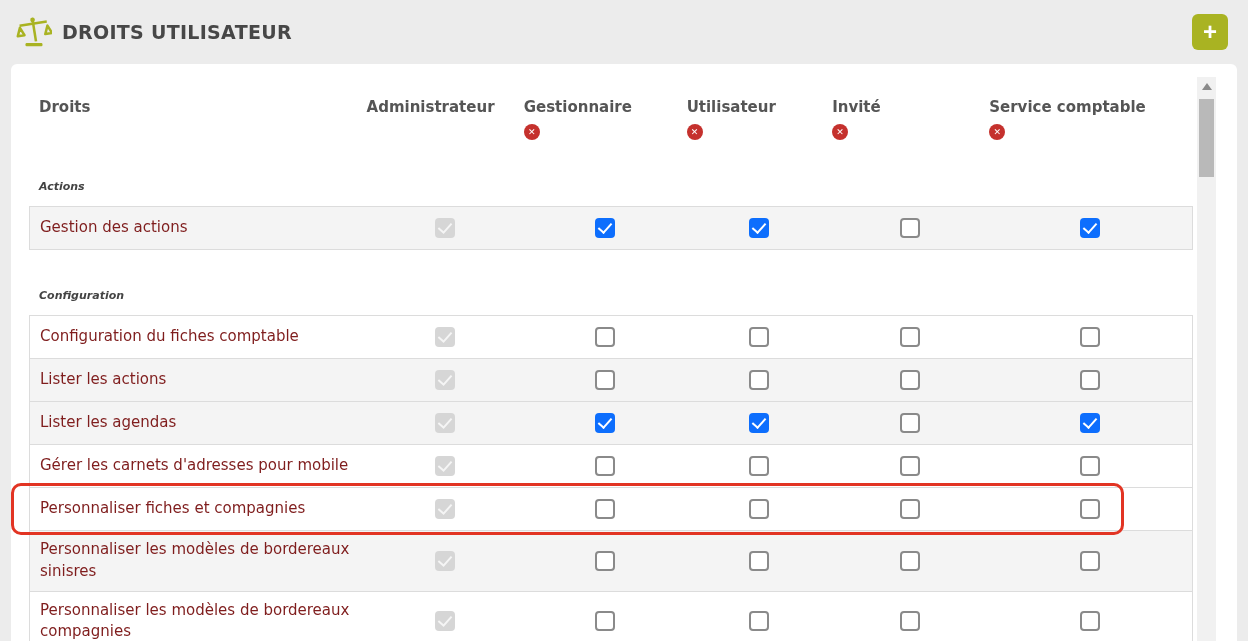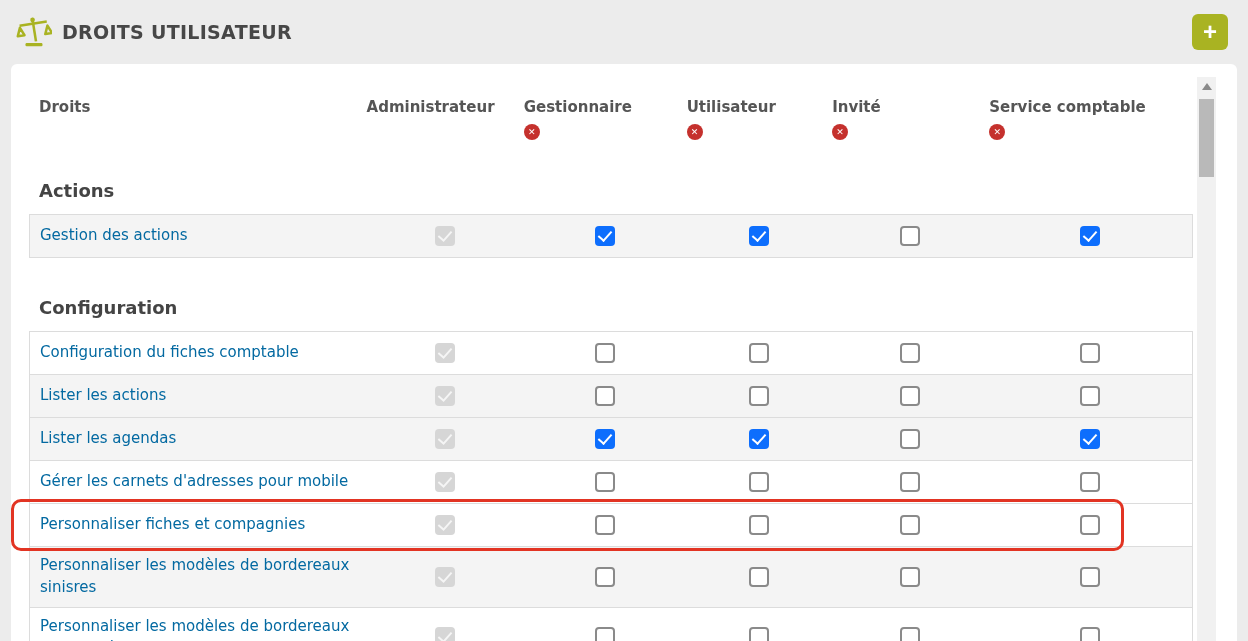--- a/index.html
+++ b/index.html
@@ -23,29 +23,29 @@
 
   
   .thead { margin-bottom:40px; }
   .thead .hcell { display:flex; flex-direction:column; align-items:flex-start; gap:8px;
     font-size:15px; font-weight:bold; color:#555; align-self:start; }
   .thead .hcell.first { align-items:flex-start; padding-left:10px; }
   .del-badge { width:16px; height:16px; border-radius:50%; background:#c5312d; color:#fff;
     font-size:9px; font-weight:bold; line-height:16px; text-align:center; cursor:pointer; }
 
   
-  .section-label { font-size:18px; font-weight:bold; color:#444; padding-left:10px;
-    margin:39px 0 14px 0; }
+  .section-label { font-size:11px; font-weight:bold; color:#444; padding-left:10px;
+    margin:39px 0 14px 0;font-style:italic; }
   .section:first-of-type .section-label { margin-top:0; }
 
   
   .trow { position:relative; border:1px solid #dcdcdc; min-height:44px; margin-top:-1px;
     background:#fff; padding:4px 0; }
   .trow.shaded { background:#f4f4f4; }
-  .trow .label { font-size:15px; color:#0369a1; padding:4px 14px 4px 10px; line-height:1.45; }
+  .trow .label { font-size:15px; color:#7f1d1d; padding:4px 14px 4px 10px; line-height:1.45; }
   .cbwrap { display:flex; justify-content:center; }
 
   
   .cb { position:relative; width:20px; height:20px; border-radius:4px; display:inline-block; }
   .cb.unchecked { background:#fff; border:2px solid #8a8a8a; }
   .cb.checked { background:#0d6efd; cursor:pointer; }
   .cb.unchecked { cursor:pointer; }
   .cb.disabled { background:#d6d6d6; cursor:default; }
   .cb.checked::after, .cb.disabled::after {
     content:""; position:absolute; left:6px; top:2px; width:6px; height:11px;

